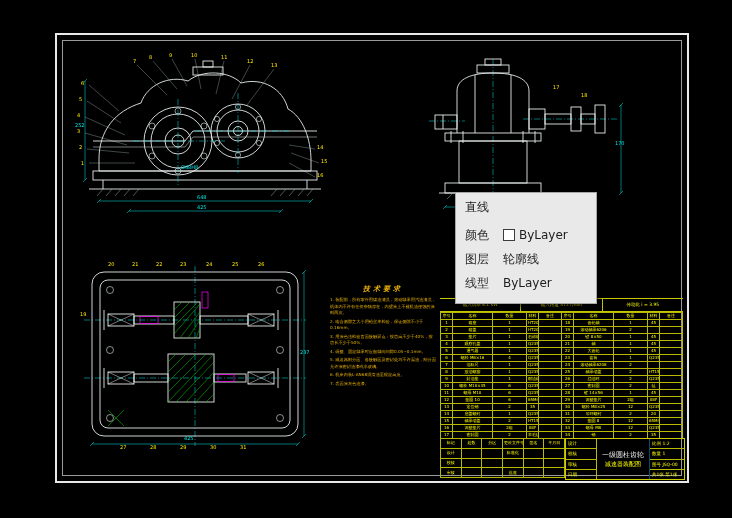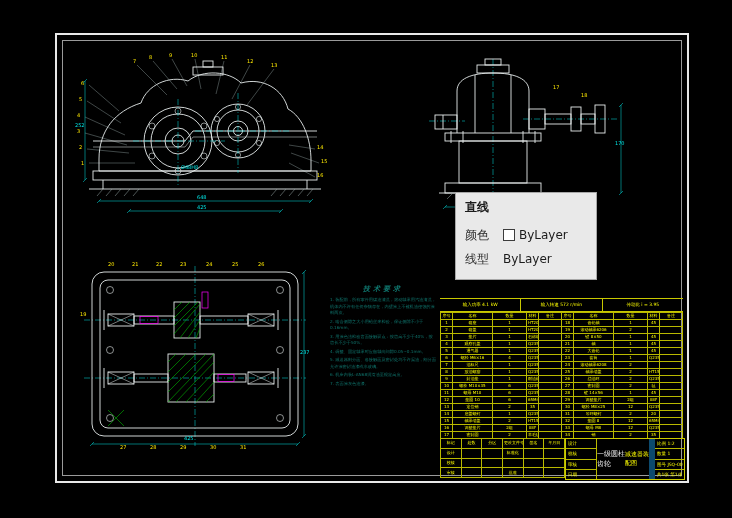--- a/index.html
+++ b/index.html
@@ -8,21 +8,21 @@
   .frame{position:absolute;left:55px;top:33px;width:630px;height:446px;
          border:2px solid #e8e8e8;}
   .frame-inner{position:absolute;left:62px;top:40px;width:618px;height:434px;
          border:1px solid #9a9a9a;}
   .view{position:absolute;}
   svg{display:block;}
   .sc{position:absolute;white-space:nowrap;line-height:1;}
   .bal{color:#ffe900;font-size:5px;}
   .dim{color:#00e5e5;font-size:5px;}
   
-  .tech{position:absolute;left:330px;top:284px;width:106px;color:#0f766e;}
+  .tech{position:absolute;left:330px;top:284px;width:106px;color:#eab308;}
   .tech .tt{text-align:center;font-size:7px;font-weight:bold;letter-spacing:3px;
             margin-bottom:3px;font-style:italic;}
   .tech .ti{font-size:4.2px;line-height:1.55;margin-bottom:2px;}
   
   .specs{position:absolute;left:440px;top:298px;width:243px;height:12px;
          display:flex;border-top:1px solid #c8c800;border-bottom:1px solid #c8c800;}
   .specs div{flex:1;color:#ffff00;font-size:4.5px;line-height:12px;text-align:center;
          border-right:1px solid #c8c800;overflow:hidden;white-space:nowrap;}
   .specs div:last-child{border-right:none;}
   
@@ -37,34 +37,34 @@
   .rev table{width:100%;height:100%;border-collapse:collapse;table-layout:fixed;}
   .rev td{border:0.5px solid #b9b900;color:#ffff00;font-size:4px;line-height:1;
           text-align:center;overflow:hidden;white-space:nowrap;}
   
   .tb{position:absolute;left:565px;top:438px;width:118px;height:40px;
       border:1px solid #ccurrentcc;display:flex;border:1px solid #cccc00;}
   .tb .col-a{width:30px;display:flex;flex-direction:column;border-right:1px solid #b9b900;}
   .tb .col-a div{flex:1;color:#ffff00;font-size:4.5px;line-height:9px;
       border-bottom:0.5px solid #b9b900;padding-left:2px;overflow:hidden;}
   .tb .col-a div:last-child{border-bottom:none;}
-  .tb .col-b{width:52px;border-right:6px solid #0c4a6e;display:flex;flex-direction:row;
-      align-items:center;justify-content:center;color:#f0f0f0;}
+  .tb .col-b{width:52px;border-right:1px solid #0c4a6e;display:flex;flex-direction:column;
+      align-items:center;justify-content:center;color:#f0f0f0;text-align:right;}
   .tb .col-b .t1{font-size:7px;}
   .tb .col-b .t2{font-size:6px;color:#ffff00;}
   .tb .col-c{flex:1;display:flex;flex-direction:column;}
   .tb .col-c div{flex:1;color:#ffff00;font-size:4.5px;line-height:9px;
       border-bottom:0.5px solid #b9b900;padding-left:2px;overflow:hidden;}
   .tb .col-c div:last-child{border-bottom:none;}
   
   .popup{position:absolute;left:455px;top:192px;width:122px;z-index:20;
          background:#e9e9e9;border:1px solid #a8a8a8;
          box-shadow:2px 3px 5px rgba(0,0,0,.6);
          padding:6px 9px 8px 9px;color:#1c1c1c;font-size:12px;}
-  .popup .ptitle{font-weight:bold;margin-bottom:7px;}
+  .popup .ptitle{font-weight:normal;margin-bottom:7px;}
   .popup .prow{display:flex;align-items:center;height:24px;}
   .popup .plabel{width:38px;color:#2b2b2b;flex:none;font-family:Liberation Mono, monospace;}
   .popup .pval{display:flex;align-items:center;cursor:default;}
   .popup .swatch{width:10px;height:10px;background:#fff;border:1px solid #3c3c3c;
          margin-right:4px;flex:none;}
 </style>
 </head>
 <body>
 
 <div class="frame"></div>
@@ -635,18 +635,24 @@
 <div class="popup">
   <div class="ptitle">直线</div>
   <div class="prow">
     <span class="plabel">颜色</span>
     <span class="pval">
       <span class="swatch"></span>
       <span>ByLayer</span>
     </span>
   </div>
   <div class="prow">
+    <span class="plabel">图层</span>
+    <span class="pval">
+      <span>轮廓线</span>
+    </span>
+  </div>
+  <div class="prow">
     <span class="plabel">线型</span>
     <span class="pval">
       <span>ByLayer</span>
     </span>
   </div>
 </div>
 
 </body></html>

